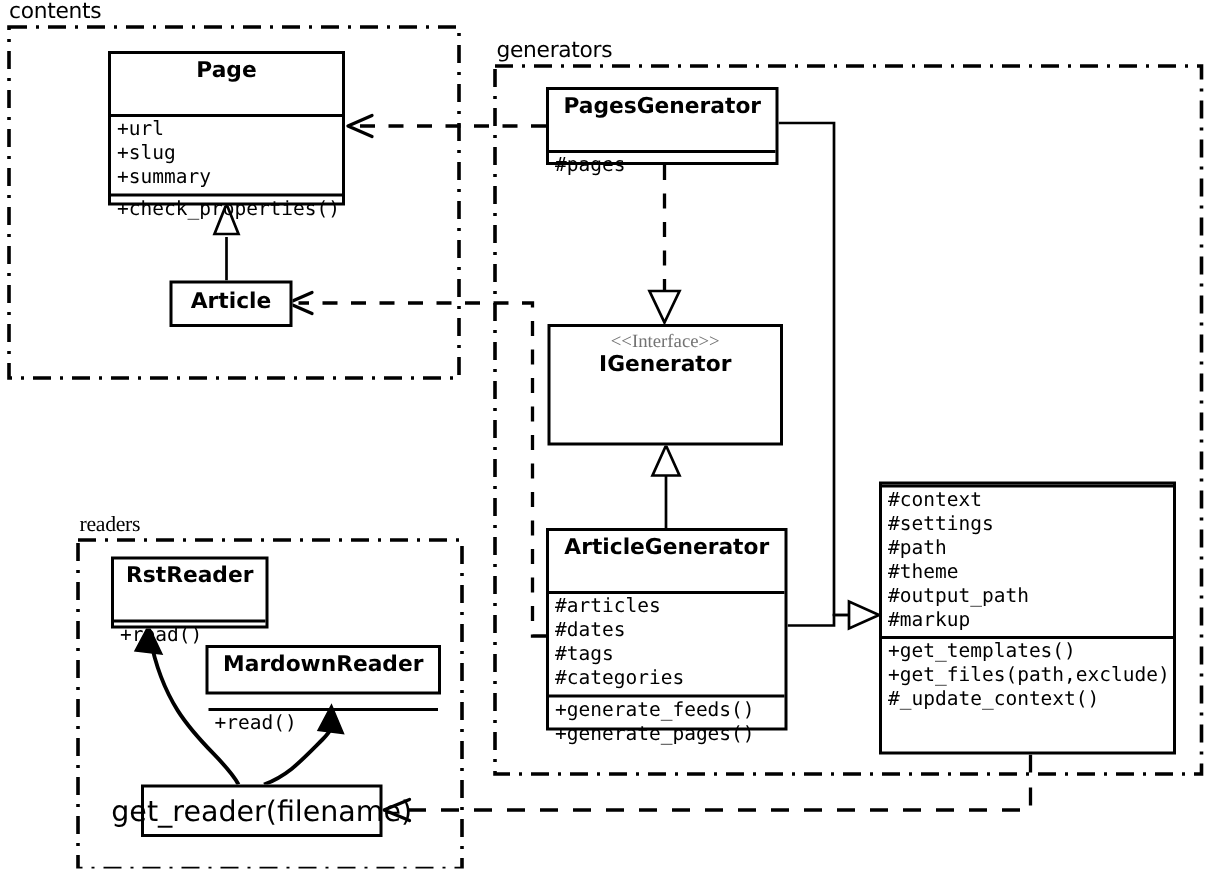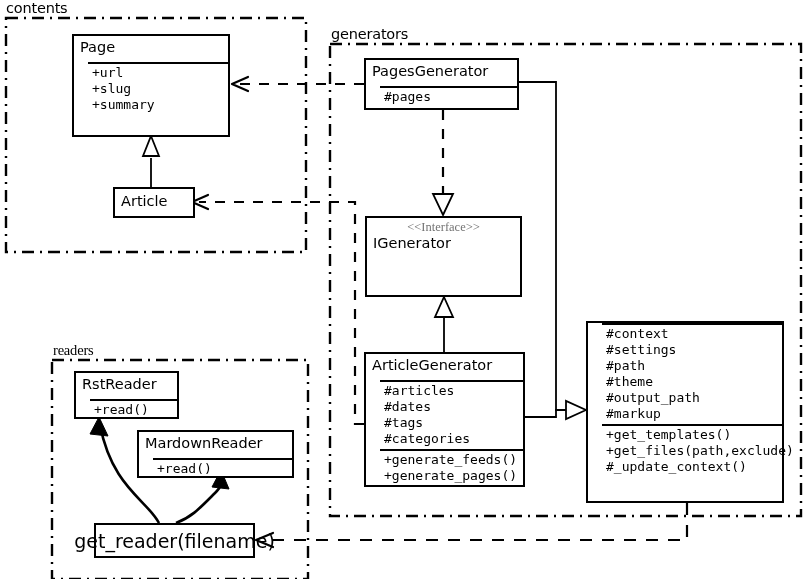--- a/index.html
+++ b/index.html
@@ -31,41 +31,40 @@
   }
   
   .cls {
     position: absolute;
     background: #fff;
     border: 2px solid #000;
     box-sizing: border-box;
     z-index: 5;
   }
   .cls .title {
-    text-align: left;
-    font-weight: normal;
+    text-align: center;
+    font-weight: bold;
     font-size: 14.5px;
     font-family: "DejaVu Sans", sans-serif;
-    padding: 3px 6px 6px 6px;
+    padding: 3px 6px 20px 6px;
     line-height: 1.15;
     color: #000;
   }
   .cls .stereo {
     text-align: center;
     font-weight: normal;
     font-size: 12.5px;
     font-family: Liberation Serif, serif;
     padding: 3px 6px 0 6px;
     line-height: 1.1;
     color: #737373;
   }
   .cls .compartment {
     border-top: 2px solid #000;
     padding: 1px 0 2px 0;
-    margin-left: 14px;
   }
   .cls .compartment .row {
     font-family: "DejaVu Sans Mono", monospace;
     font-size: 13px;
     line-height: 16px;
     padding-left: 4px;
     white-space: nowrap;
     color: #000;
   }
   
@@ -158,20 +157,23 @@
   <div class="pkg-label" id="pkg-label-generators" style="left:331px; top:26px;">generators</div>
   <div class="pkg-label" id="pkg-label-readers" style="left:53px; top:342px;font-family:Liberation Serif, serif;">readers</div>
 
   <div class="cls" id="cls-page" style="left:72px; top:34px; width:158px; height:103px;">
     <div class="title">Page</div>
     <div class="compartment">
       <div class="row">+url</div>
       <div class="row">+slug</div>
       <div class="row">+summary</div>
     </div>
+    <div class="compartment">
+      <div class="row">+check_properties()</div>
+    </div>
   </div>
 
   <div class="cls" id="cls-article" style="left:113px; top:187px; width:82px; height:31px;">
     <div class="title" style="padding-top:4px;">Article</div>
   </div>
 
   <div class="cls" id="cls-pages-generator" style="left:364px; top:58px; width:155px; height:52px;">
     <div class="title">PagesGenerator</div>
     <div class="compartment">
       <div class="row">#pages</div>
@@ -213,21 +215,21 @@
     </div>
   </div>
 
   <div class="cls" id="cls-rst-reader" style="left:74px; top:371px; width:105px; height:48px;">
     <div class="title">RstReader</div>
     <div class="compartment">
       <div class="row">+read()</div>
     </div>
   </div>
 
-  <div class="cls" id="cls-mardown-reader" style="left:137px; top:430px; width:157px; height:48px;">
+  <div class="cls" id="cls-mardown-reader" style="left:137px; top:430px; width:157px; height:33px;">
     <div class="title">MardownReader</div>
     <div class="compartment">
       <div class="row">+read()</div>
     </div>
   </div>
 
   <div class="plainbox" id="box-get-reader" style="left:94px; top:523px; width:161px; height:35px;">
     <div class="row">get_reader(filename)</div>
   </div>
 

